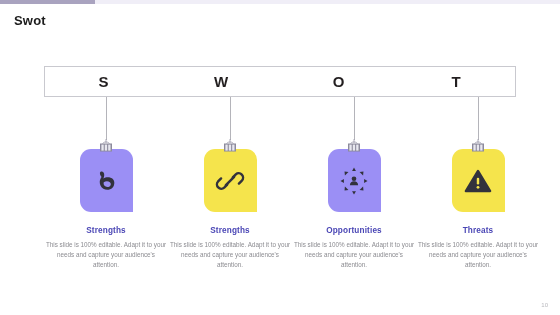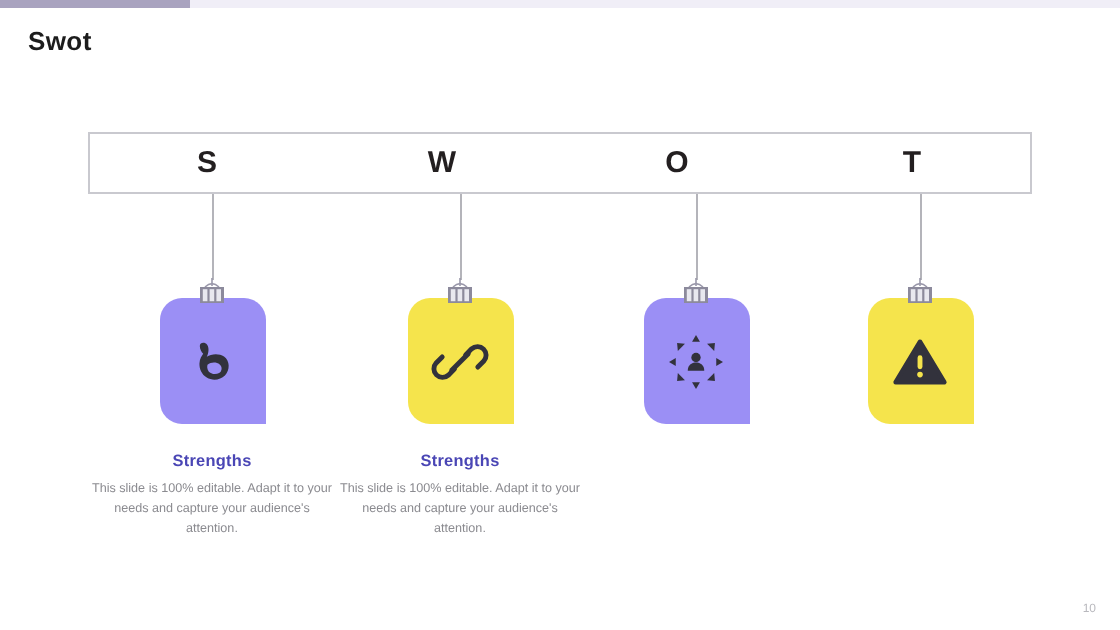--- a/index.html
+++ b/index.html
@@ -254,20 +254,24 @@
           <polygon points="16,30.4 13.9,26.8 18.1,26.8"></polygon>
           <polygon points="1.6,16 5.2,13.9 5.2,18.1"></polygon>
           <polygon points="30.4,16 26.8,18.1 26.8,13.9"></polygon>
           <polygon points="5.9,5.9 10.1,6.3 6.3,10.1"></polygon>
           <polygon points="26.1,5.9 25.7,10.1 21.9,6.3"></polygon>
           <polygon points="5.9,26.1 6.3,21.9 10.1,25.7"></polygon>
           <polygon points="26.1,26.1 21.9,25.7 25.7,21.9"></polygon>
         </g>
       </svg>
     </div>
+    <div class="caption">
+      <div class="caption-title">Opportunities</div>
+      <div class="caption-body">This slide is 100% editable. Adapt it to your needs and capture your audience's attention.</div>
+    </div>
   </div>
 
   <div class="column">
     <div class="connector"></div>
     <div class="clip">
       <svg viewBox="0 0 20 14" width="20" height="14">
         <path d="M10 0 L10 4" stroke="#9a98aa" stroke-width="0.8" fill="none"></path>
         <path d="M6.5 4.5 Q10 1.2 13.5 4.5" stroke="#9a98aa" stroke-width="0.8" fill="none"></path>
         <rect x="4" y="4.5" width="12" height="8" fill="#8c8a9c"></rect>
         <rect x="5.4" y="5.6" width="2.3" height="6" fill="#e8e8ef"></rect>
@@ -275,17 +279,21 @@
         <rect x="12.2" y="5.6" width="2.3" height="6" fill="#e8e8ef"></rect>
       </svg>
     </div>
     <div class="card" style="background:#f5e44c">
       <svg class="card-icon" viewBox="0 0 32 32">
         <path d="M16 5.2 L29 26.8 L3 26.8 Z" fill="#32323c" stroke="#32323c" stroke-width="2.4" stroke-linejoin="round"></path>
         <rect x="14.7" y="12.4" width="2.6" height="7.4" rx="1.3" fill="#f5e44c"></rect>
         <circle cx="16" cy="22.7" r="1.5" fill="#f5e44c"></circle>
       </svg>
     </div>
+    <div class="caption">
+      <div class="caption-title">Threats</div>
+      <div class="caption-body">This slide is 100% editable. Adapt it to your needs and capture your audience's attention.</div>
+    </div>
   </div>
 
 </div>
 
 <div class="page-number">10</div>
 
 </body></html>

